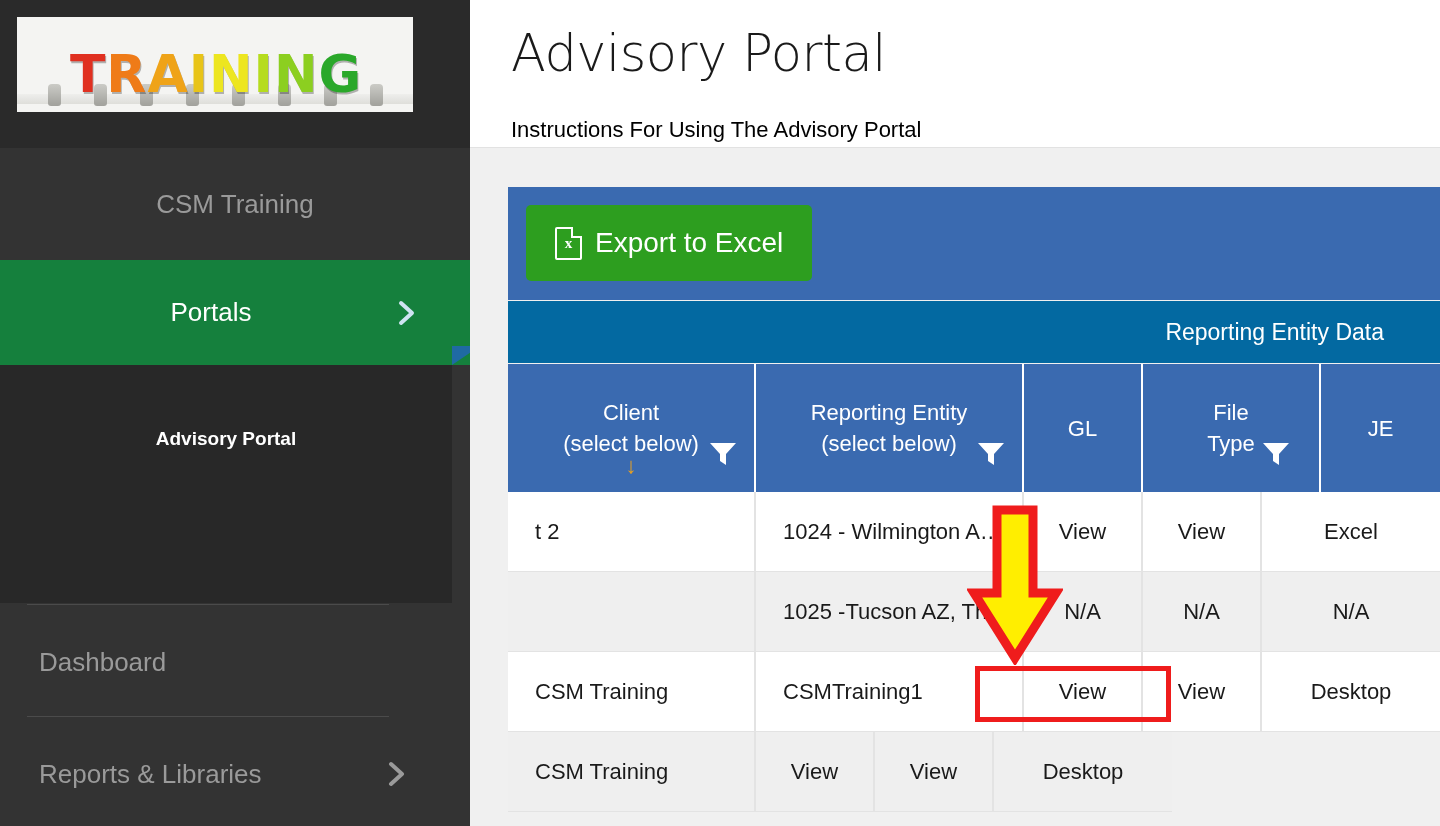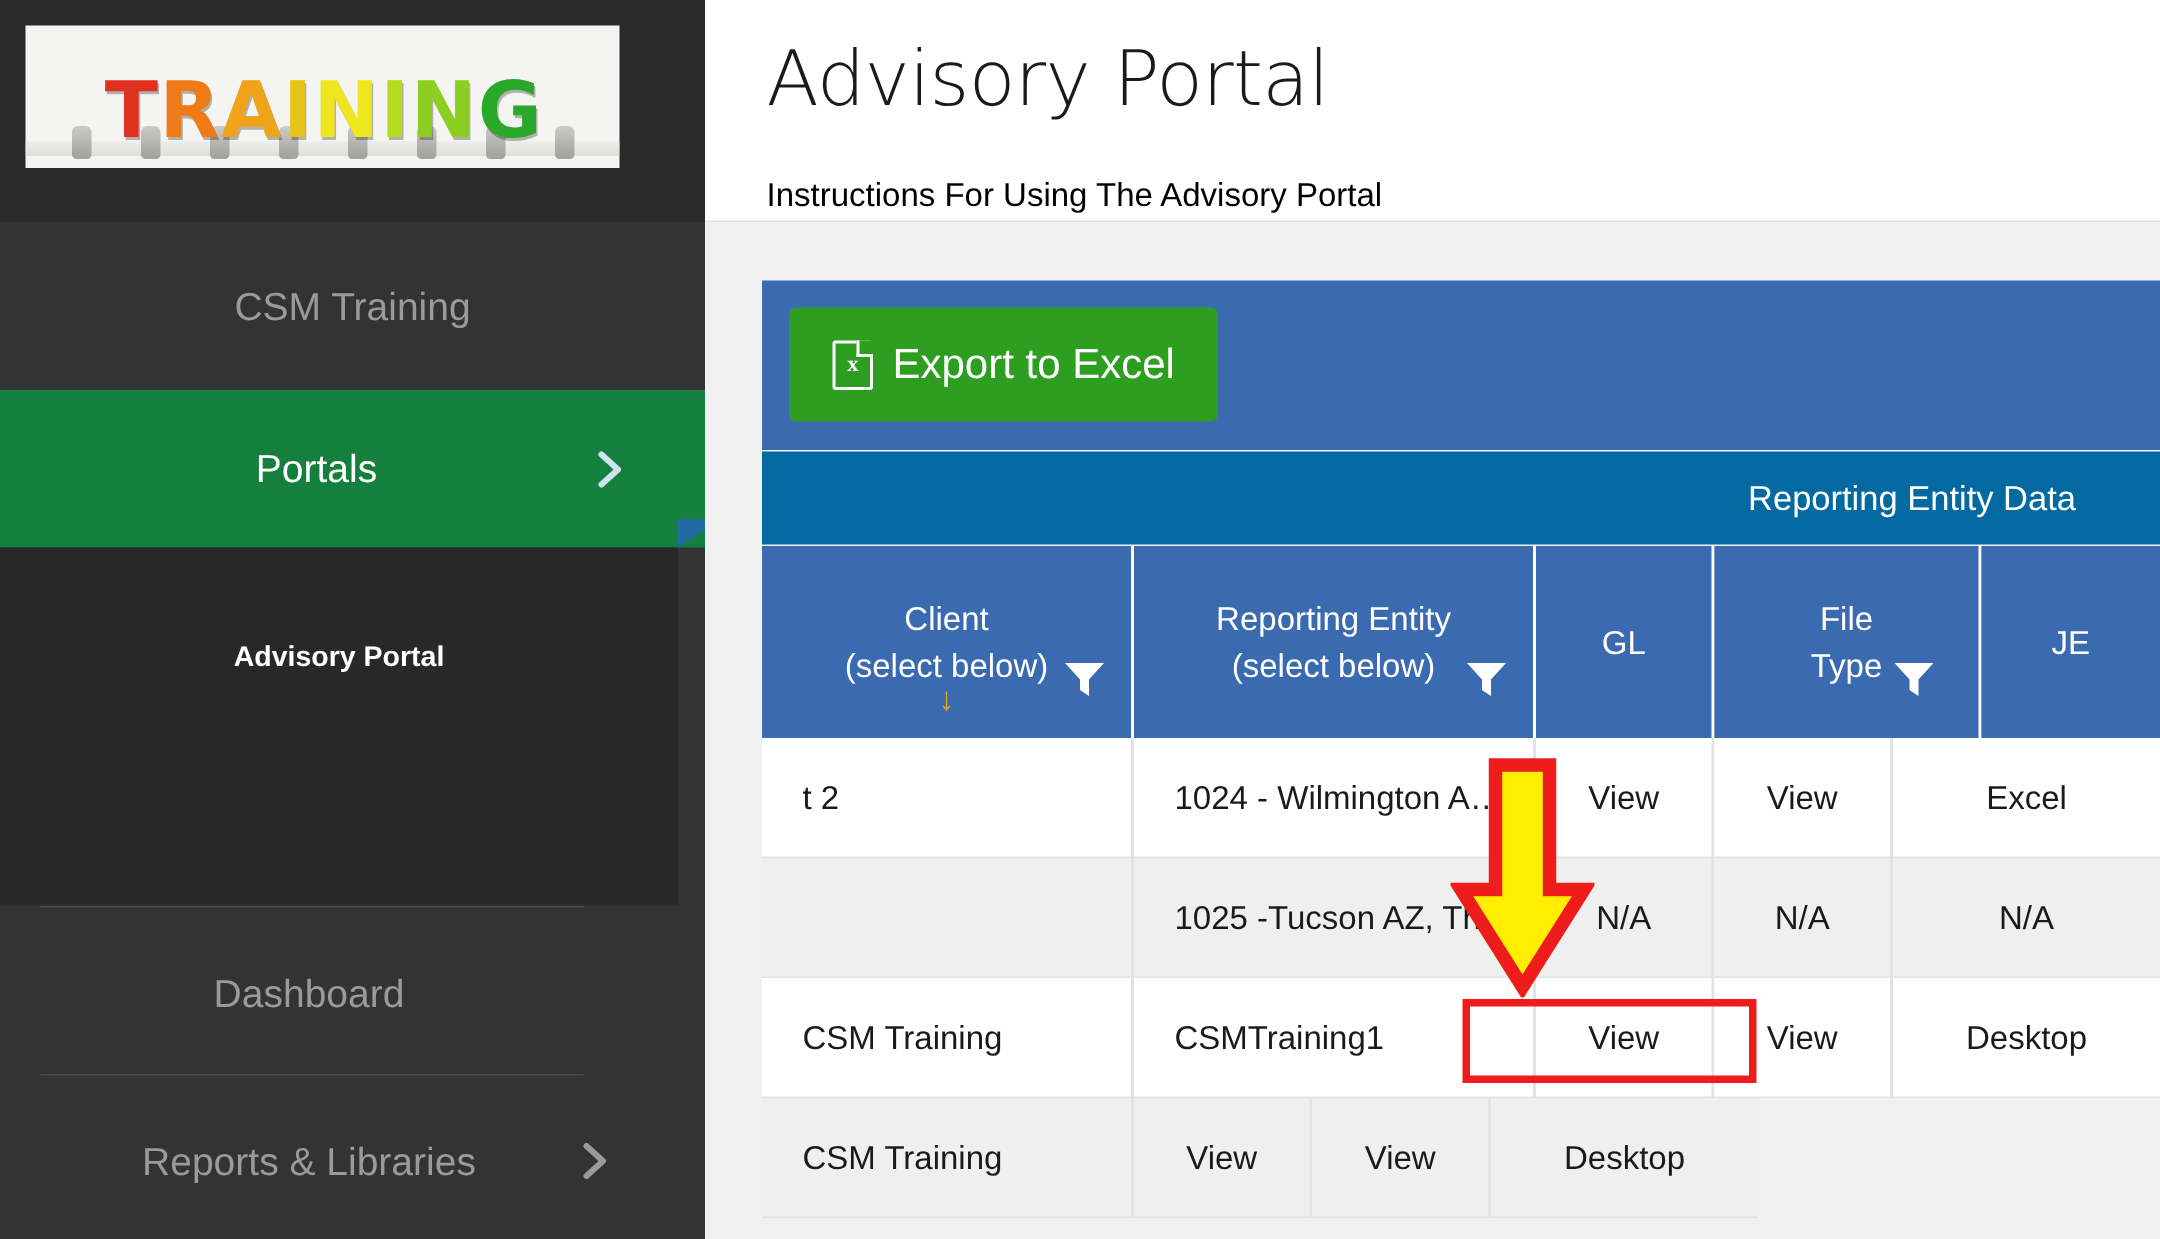--- a/index.html
+++ b/index.html
@@ -84,21 +84,21 @@
     font-size:19px;
   }
   #sub-advisory { top:43px; color:#ffffff; font-weight:bold; }
   #sub-financial { top:127px; color:#9a9a9a; }
 
   .nav-plain {
     position:absolute; left:0; width:470px; height:112px;
     display:flex; align-items:center;
     color:#9a9a9a; font-size:26px;
   }
-  .nav-plain .lbl { flex:1; text-align:center; padding-left:28px; }
+  .nav-plain .lbl { flex:1; text-align:left; padding-left:39px; }
   .nav-plain .chev { width:86px; text-align:left; }
   #nav-dashboard { top:606px; }
   #nav-reports { top:718px; }
   .nav-div {
     position:absolute; left:27px; width:362px; height:1px;
     background:#4b4b4b;
   }
   #div-1 { top:604px; }
   #div-2 { top:716px; }
 

